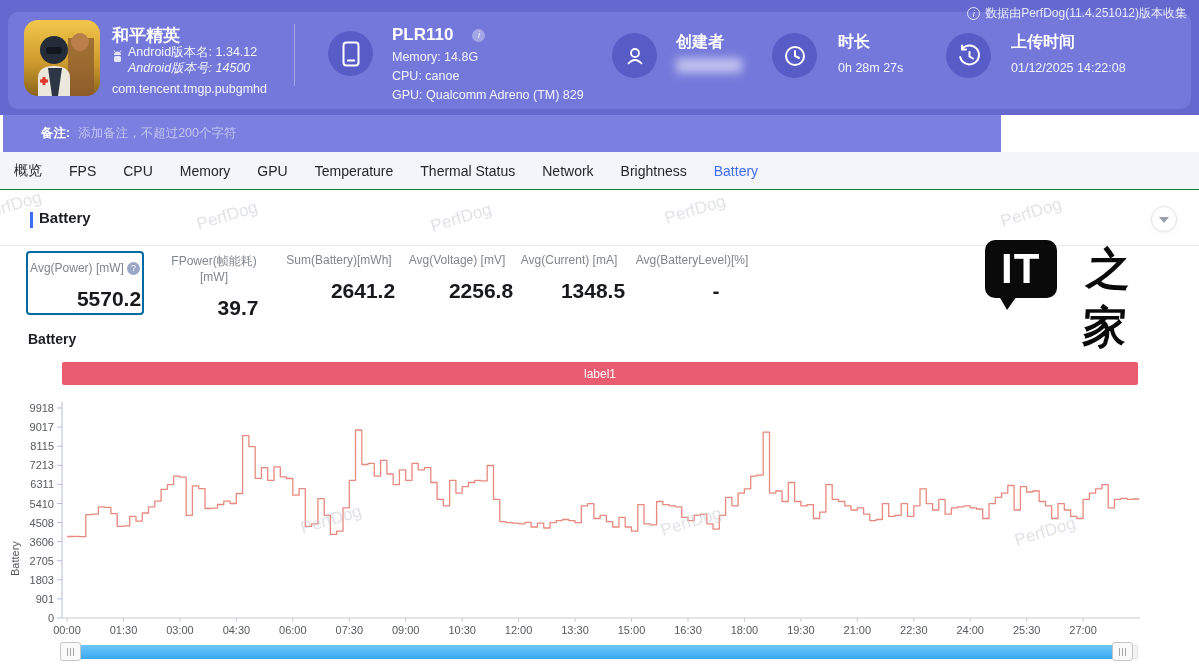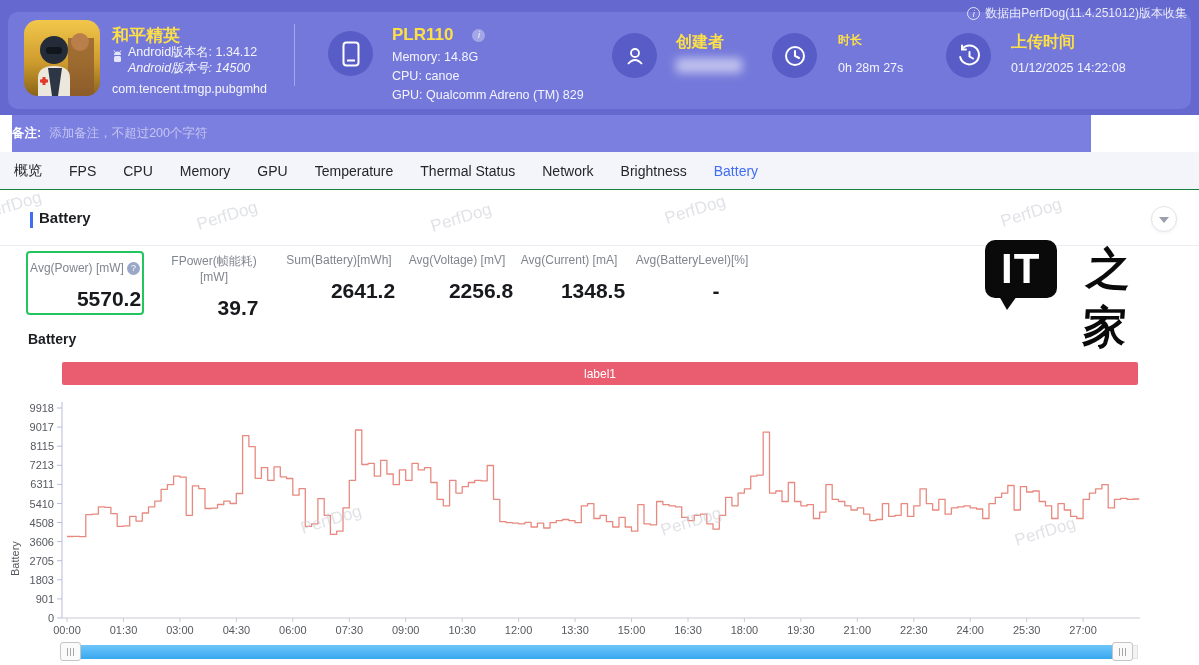--- a/index.html
+++ b/index.html
@@ -11,30 +11,30 @@
   
   #header { position:absolute; left:0; top:0; width:1199px; height:115px; background:#6569cf; }
   #header-card { position:absolute; left:8px; top:12px; width:1183px; height:97px;
                  background:#7478da; border-radius:10px; }
   #version-note { position:absolute; top:5px; right:12px; color:rgba(255,255,255,.85);
                   font-size:12px; display:flex; align-items:center; gap:5px; }
   .info-circle { display:inline-flex; width:13px; height:13px; border:1px solid rgba(255,255,255,.8);
                  border-radius:50%; font-size:9px; color:rgba(255,255,255,.9);
                  align-items:center; justify-content:center; font-style:italic; }
   #app-icon { position:absolute; left:24px; top:20px; width:76px; height:76px; border-radius:14px; overflow:hidden; }
-  .hline { color:#fde047; font-size:17px; font-weight:bold; }
+  .hline { color:#ffffff; font-size:17px; font-weight:bold; }
   .hsub  { color:rgba(255,255,255,.92); font-size:12.5px; line-height:17px; }
   #vdiv { position:absolute; left:294px; top:24px; width:1px; height:62px; background:rgba(255,255,255,.35); }
   .hcircle { position:absolute; width:45px; height:45px; border-radius:50%; background:#585cc7;
              display:flex; align-items:center; justify-content:center; }
   .blurname { width:66px; height:15px; background:rgba(255,255,255,.55); border-radius:2px; filter:blur(5px); }
 
   
-  #remark-bar { position:absolute; left:12px; top:115px; width:1079px; height:37px; background:#7b7fe0;
-                display:flex; align-items:center; font-size:12.5px; }
+  #remark-bar { position:absolute; left:3px; top:115px; width:998px; height:37px; background:#7b7fe0;
+                display:flex; align-items:center; padding-left:38px; font-size:12.5px; }
   #remark-label { color:#fff; font-weight:bold; }
   #remark-placeholder { color:rgba(255,255,255,.55); margin-left:8px; }
 
   
   #tabbar { position:absolute; left:0; top:152px; width:1199px; height:38px; background:#f4f5fa;
             border-bottom:1px solid #15803d; display:flex; align-items:center;
             padding-left:14px; gap:27px; }
   .tab { font-size:14px; color:#24262b; cursor:pointer; white-space:nowrap; }
   .tab.active { color:#3f6df4; }
 
@@ -45,21 +45,21 @@
                   background:#fff; border:1px solid #e3e5ec; box-shadow:0 1px 3px rgba(0,0,0,.06);
                   display:flex; align-items:center; justify-content:center; cursor:pointer; }
   #collapse-btn .tri { width:0; height:0; border-left:5px solid transparent; border-right:5px solid transparent;
                        border-top:6px solid #9aa0ab; margin-top:2px; }
   #divider { position:absolute; left:0; top:245px; width:1199px; height:1px; background:#ebedf2; }
 
   
   .stat-col { position:absolute; top:253px; height:64px; text-align:center; }
   .stat-label { font-size:12px; color:#81858e; display:flex; align-items:center; justify-content:center; gap:3px; }
   .stat-value { font-size:21px; font-weight:600; color:#17191c; margin-top:12px;padding-left:48px; }
-  .stat-col.highlight { border:2px solid #22c55e; border-radius:4px; top:251px; padding-top:8px; }
+  .stat-col.highlight { border:2px solid #0369a1; border-radius:4px; top:251px; padding-top:8px; }
   .qmark { display:inline-flex; width:13px; height:13px; border-radius:50%; background:#9aa7c7; color:#fff;
            font-size:9px; align-items:center; justify-content:center; }
 
   
   #chart-title { position:absolute; left:28px; top:331px; font-size:14px; font-weight:bold; color:#1c1e22; }
   #label-banner { position:absolute; left:62px; top:362px; width:1076px; height:23px; background:#ea5c70;
                   border-radius:2px; color:#fff; font-size:12px; display:flex;
                   align-items:center; justify-content:center; }
   #chart-svg { position:absolute; left:20px; top:394px; }
   #chart-svg text.tick { font-size:11px; fill:#55585e; font-family:"Liberation Sans",sans-serif; }
@@ -157,21 +157,21 @@
     </div>
     <div class="abs hline" style="left:676px; top:32px; font-size:16px;">创建者</div>
     <div class="abs blurname" style="left:676px; top:58px;"></div>
 
     <div class="hcircle" style="left:772px; top:33px;">
       <svg width="24" height="24" viewBox="0 0 24 24">
         <circle cx="12" cy="12" r="9" fill="none" stroke="#fff" stroke-width="2"></circle>
         <path d="M12 7 V12 L16 14" fill="none" stroke="#fff" stroke-width="2" stroke-linecap="round"></path>
       </svg>
     </div>
-    <div class="abs hline" style="left:838px; top:32px; font-size:12px;">时长</div>
+    <div class="abs hline" style="left:838px; top:32px; font-size:16px;">时长</div>
     <div class="abs hsub" style="left:838px; top:60px;">0h 28m 27s</div>
 
     <div class="hcircle" style="left:946px; top:33px;">
       <svg width="24" height="24" viewBox="0 0 24 24">
         <path d="M5 5 A9.5 9.5 0 1 1 3.2 13" fill="none" stroke="#fff" stroke-width="2" stroke-linecap="round"></path>
         <path d="M5 1.5 V5.5 H9" fill="none" stroke="#fff" stroke-width="2" stroke-linecap="round"></path>
         <path d="M12.5 8 V12.5 L16 14.5" fill="none" stroke="#fff" stroke-width="2" stroke-linecap="round"></path>
       </svg>
     </div>
     <div class="abs hline" style="left:1011px; top:32px; font-size:16px;">上传时间</div>

